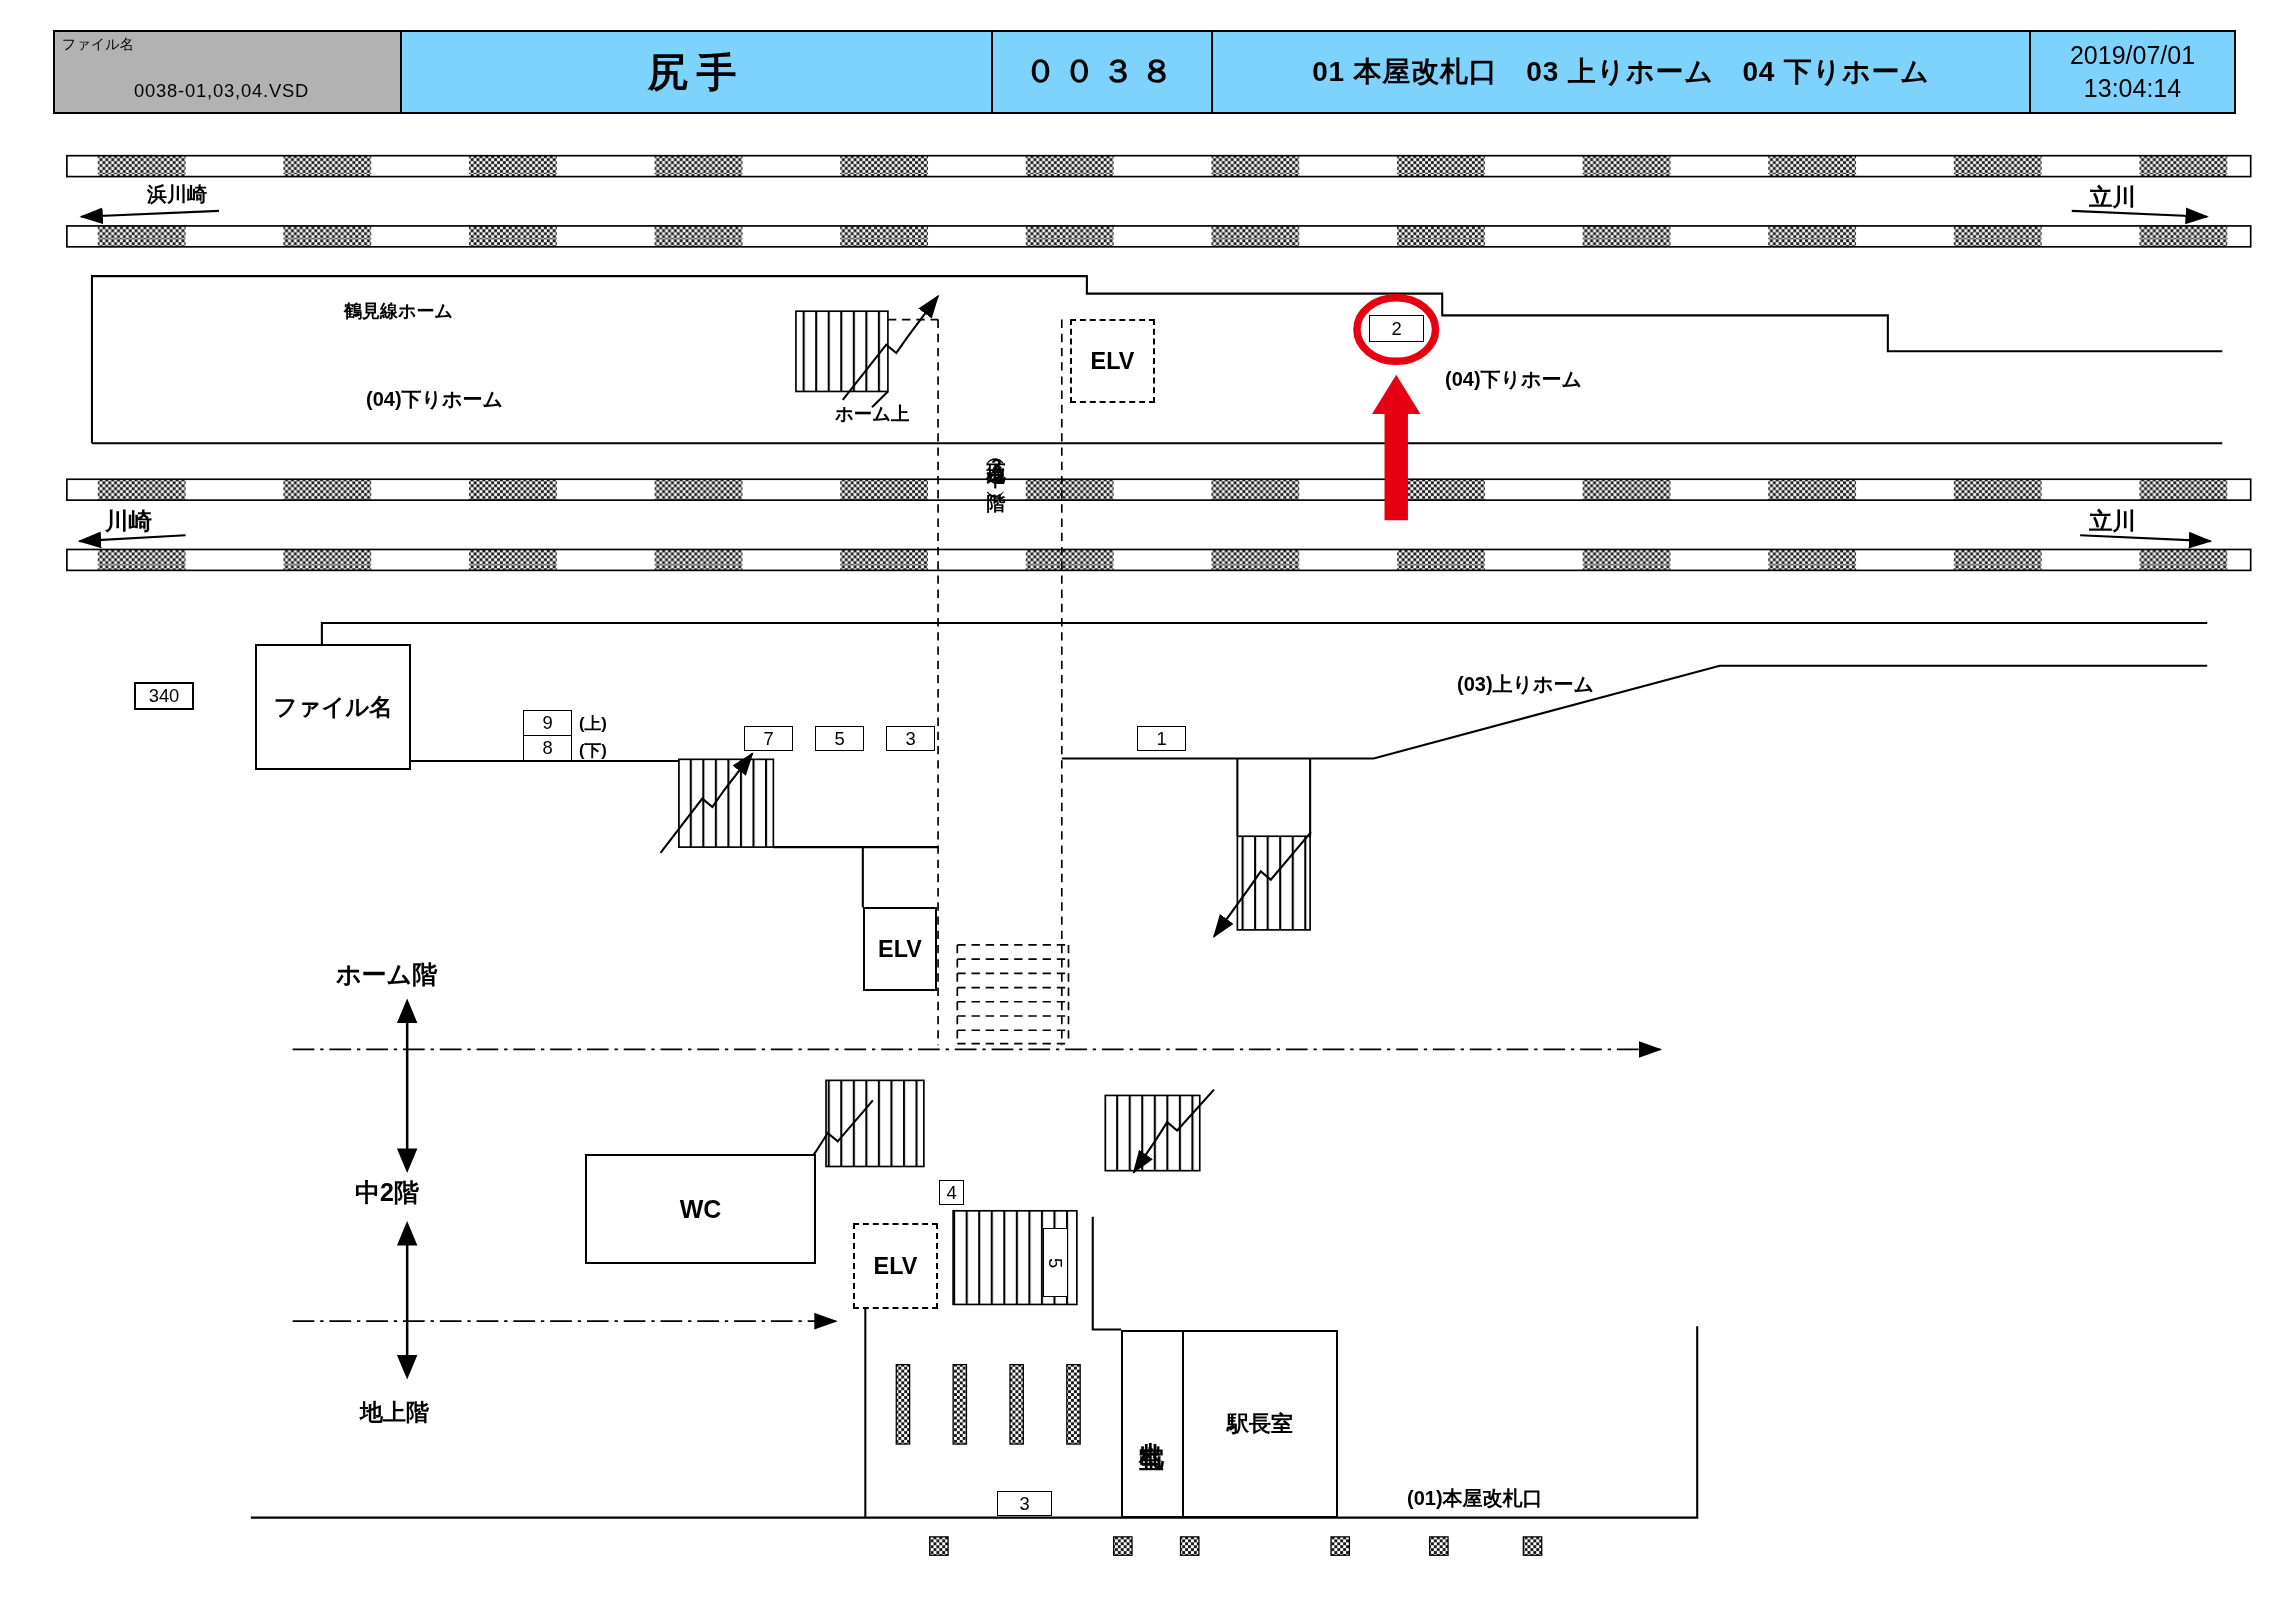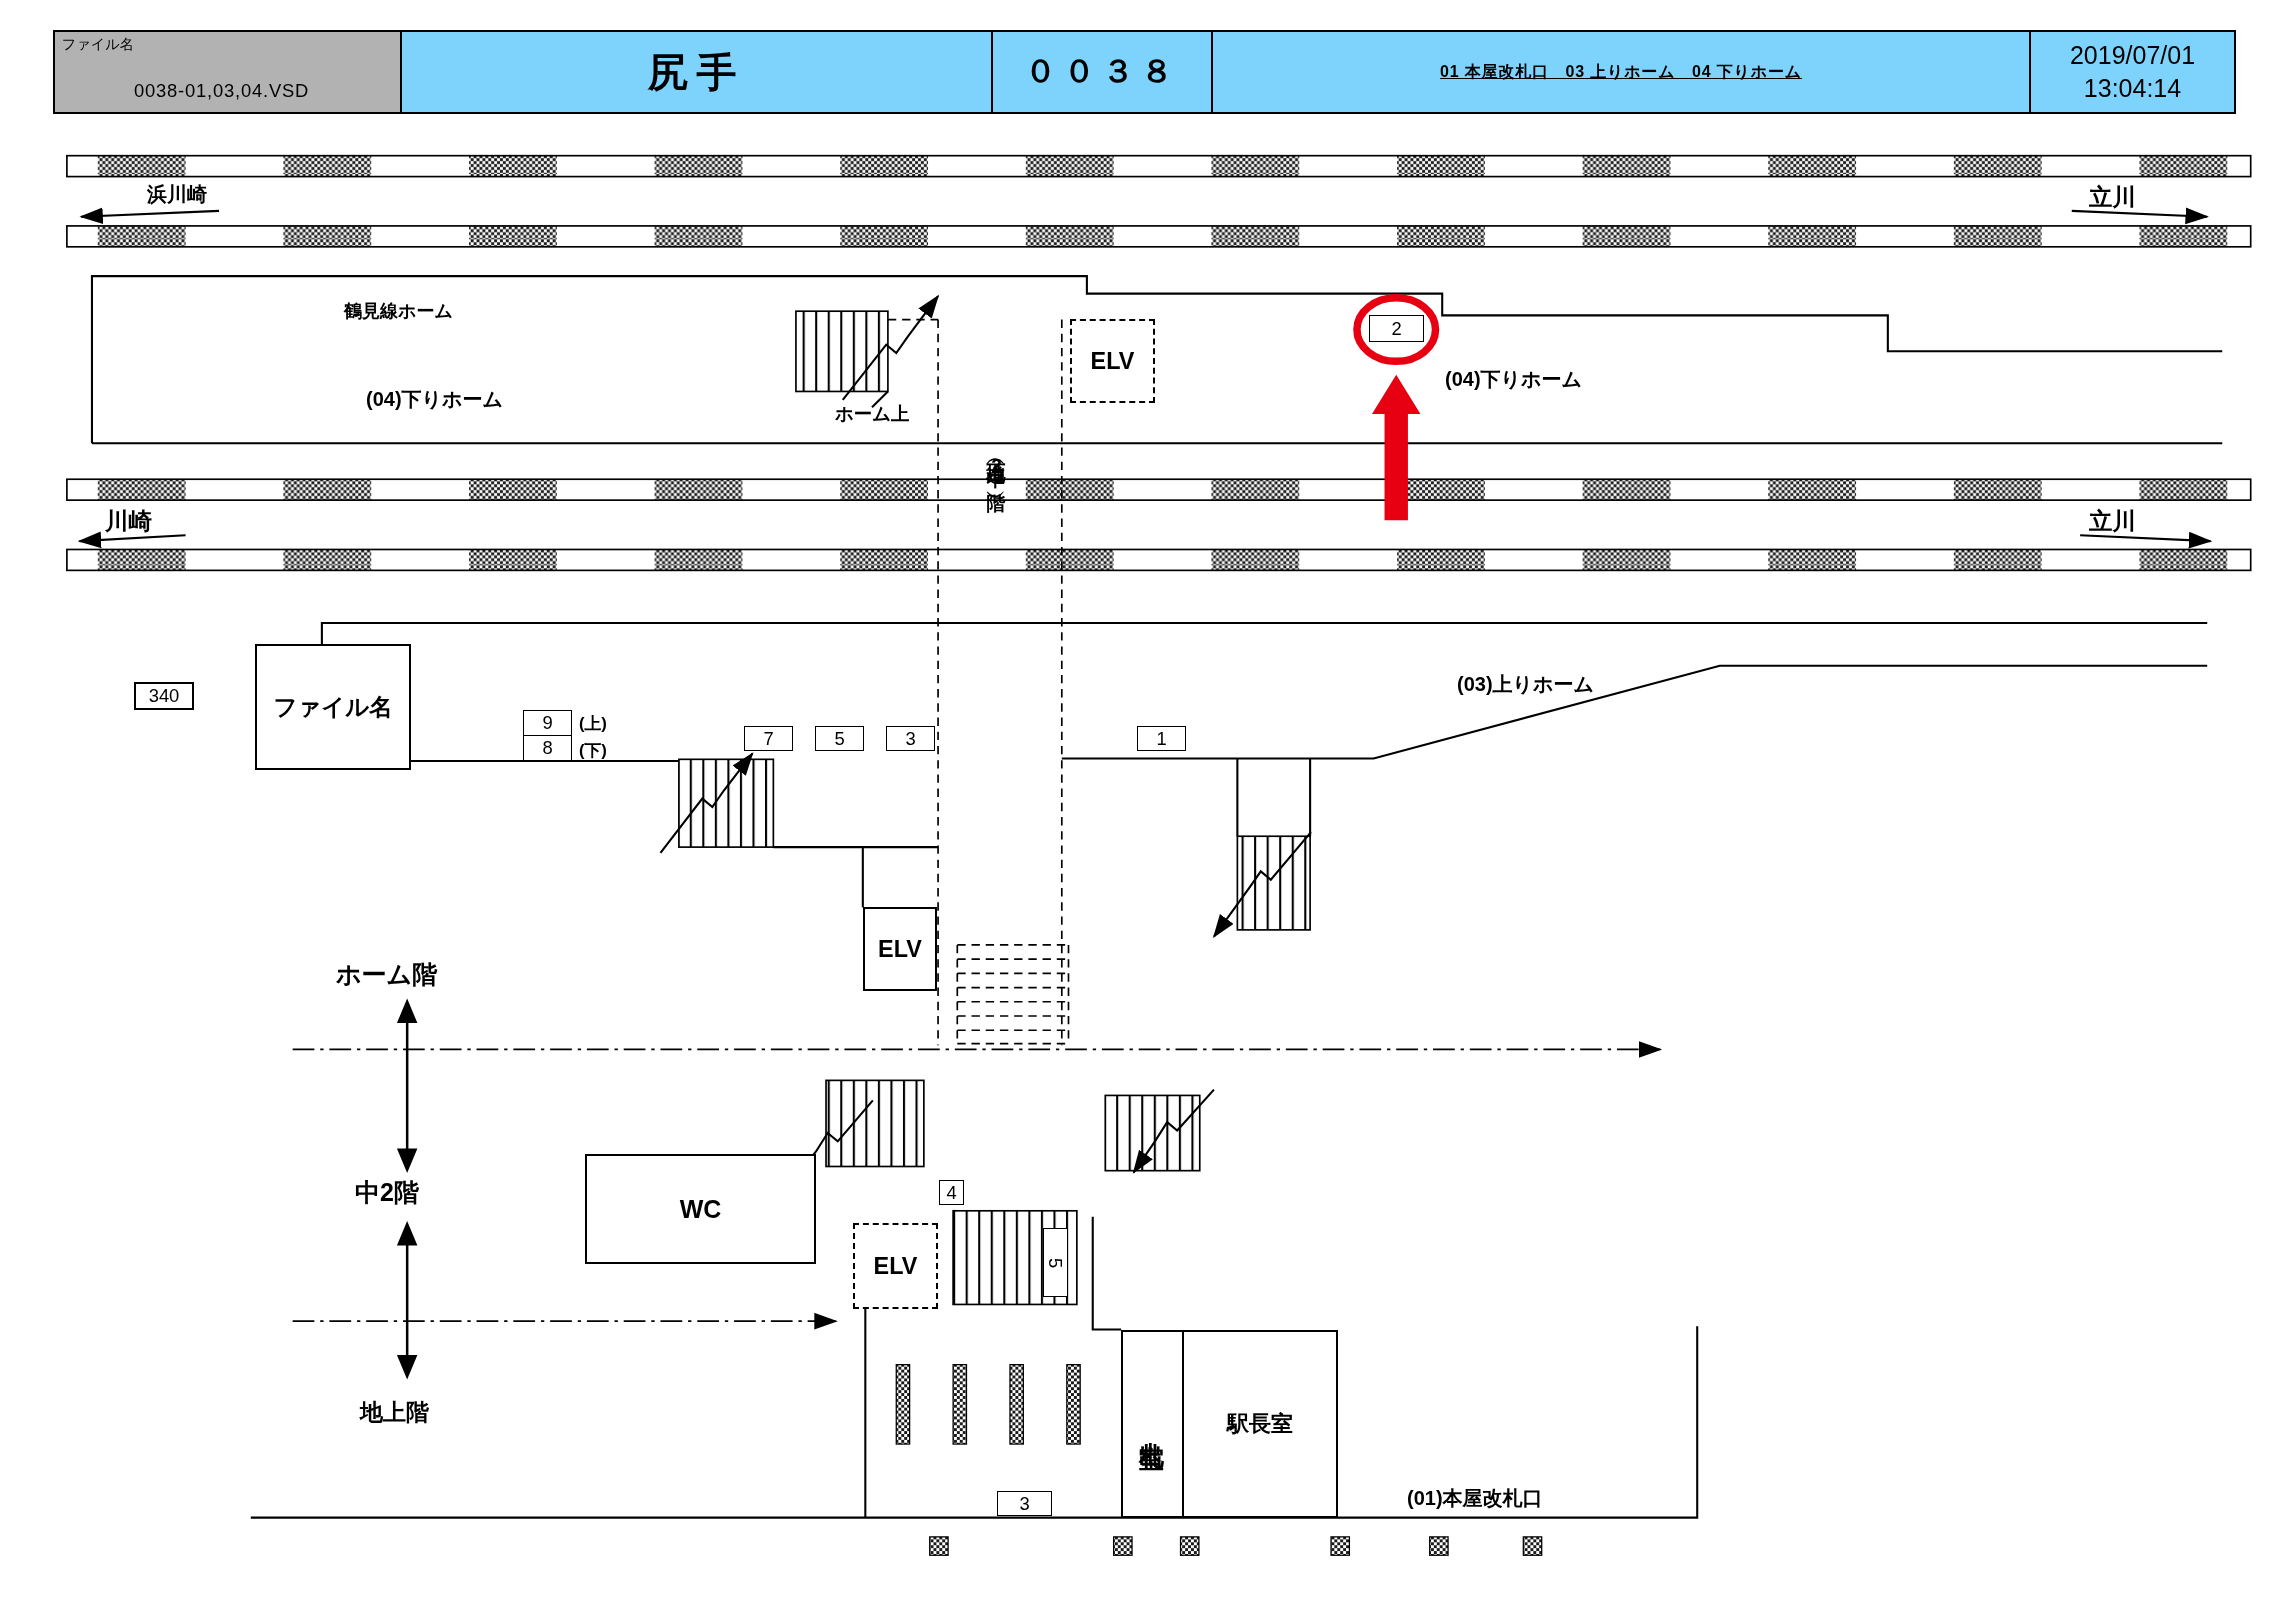--- a/index.html
+++ b/index.html
@@ -11,21 +11,21 @@
   
   #hdr { position:absolute; left:53px; top:30px; height:84px; display:flex; }
   .hcell { border:2.5px solid #000; margin-left:-2.5px; background:#7dd3fc; display:flex;
            align-items:center; justify-content:center; height:84px; }
   .hcell:first-child { margin-left:0; }
   .cell-file { width:349px; background:#b2b2b2; position:relative; display:block; }
   .file-label { position:absolute; left:6.7px; top:3.3px; font-size:14.2px; }
   .file-name { position:absolute; left:79px; bottom:10px; font-size:18.4px; letter-spacing:0.8px; }
   .cell-station { width:594px; font-size:40px; font-weight:bold; letter-spacing:8.4px; }
   .cell-code { width:222px; font-size:32px; font-weight:bold; letter-spacing:6.7px; }
-  .cell-areas { width:821px; font-size:16px; font-weight:600; letter-spacing:0.8px;text-decoration:underline; }
+  .cell-areas { width:821px; font-size:28px; font-weight:600; letter-spacing:0.8px; }
   .cell-dt { width:207px; flex-direction:column; font-size:25px; line-height:33px; font-weight:500; }
 
   
   .lbl { position:absolute; white-space:nowrap; font-weight:600; }
   .box { position:absolute; border:2.1px solid #000; background:#fff;
          display:flex; align-items:center; justify-content:center; font-weight:600; }
   .dashedb { border-style:dashed; }
   .cam { border-width:1.7px; font-size:18.4px; font-weight:500; }
   .vtext { writing-mode:vertical-rl; text-orientation:upright; letter-spacing:1.7px; }
   .rot90 { transform:rotate(90deg); display:block; }

